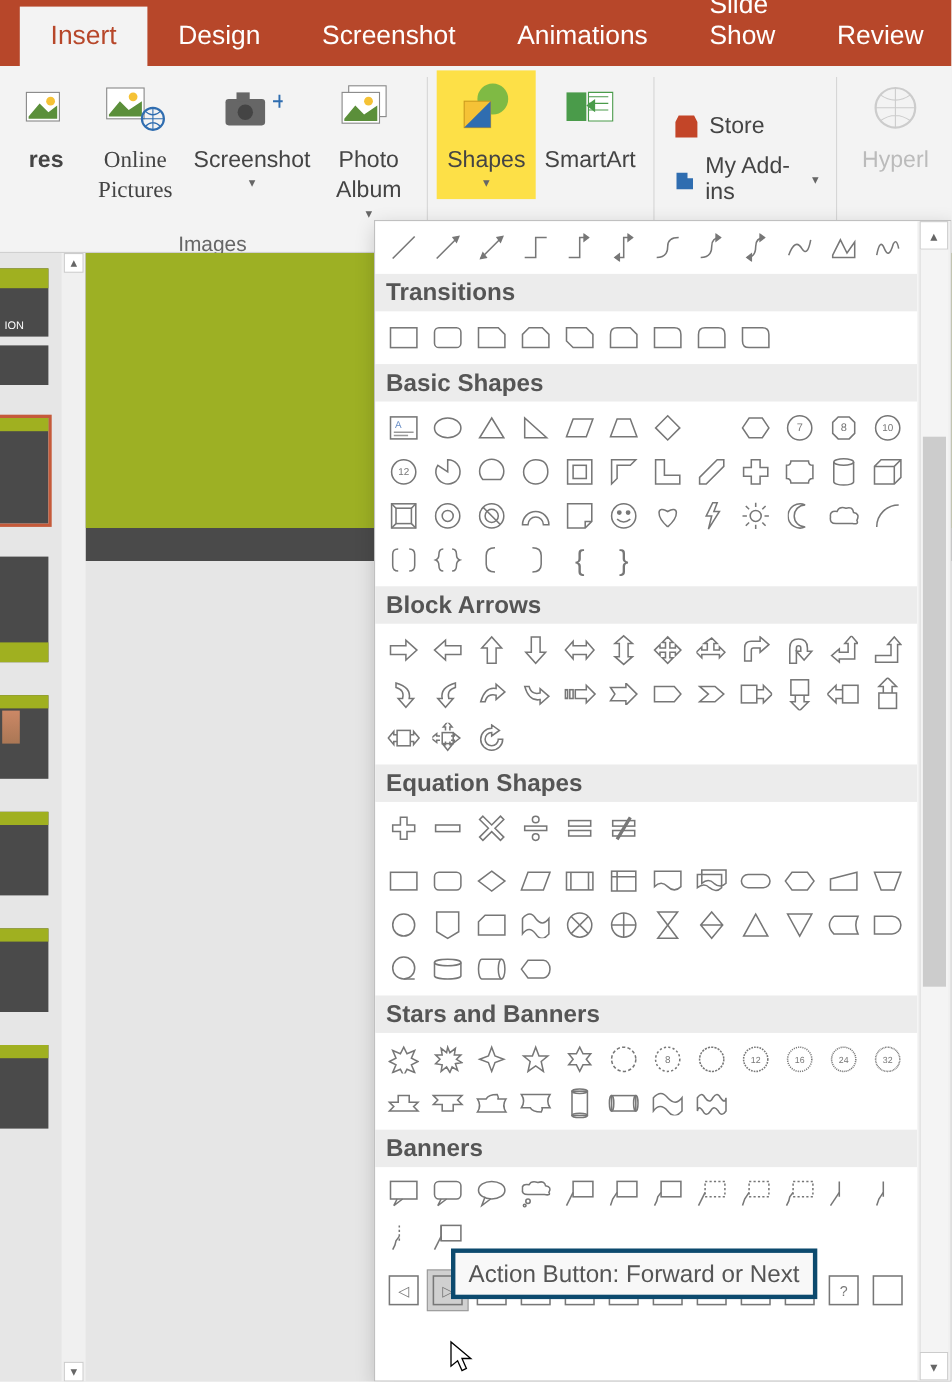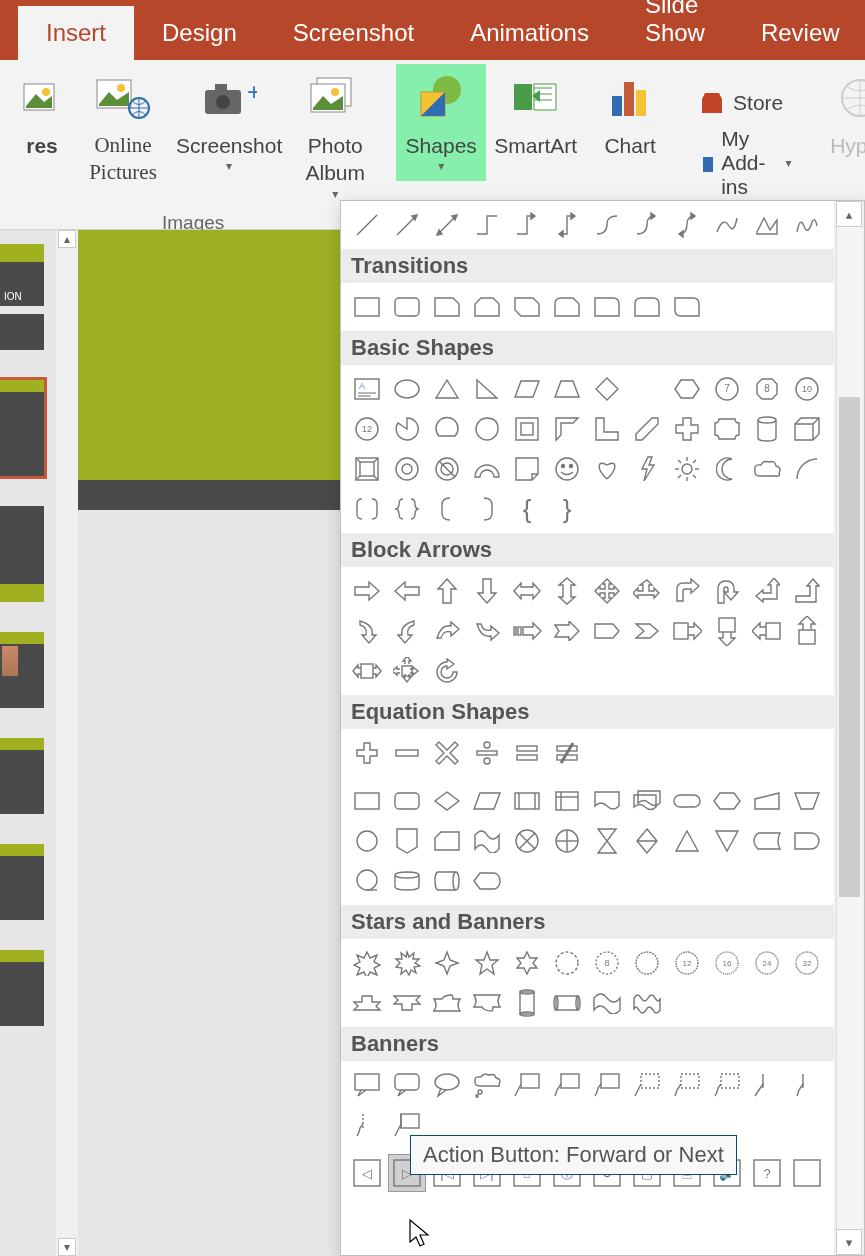--- a/index.html
+++ b/index.html
@@ -8,21 +8,21 @@
   .tabstrip { background: #b7472a; height: 60px; display: flex; align-items: flex-end; padding-left: 18px; }
   .tab { padding: 13px 28px 13px 28px; font-size: 24px; color: #fff; cursor: pointer; }
   .tab.active { background: #f3f3f3; color: #b7472a; }
   
   .ribbon { background: #f3f3f3; height: 170px; display: flex; align-items: stretch; border-bottom: 1px solid #d0d0d0; }
   .group { display: flex; flex-direction: column; align-items: center; padding: 4px 6px 2px 6px; }
   .group-buttons { display: flex; flex: 1; align-items: flex-start; }
   .group-label { font-size: 19px; color: #666; padding: 4px 0; }
   .btn { display: flex; flex-direction: column; align-items: center; justify-content: flex-start; padding: 6px 8px; font-size: 21px; color: #444; text-align: center; line-height: 1.3; cursor: pointer; min-width: 90px; }
   .btn .ico { width: 56px; height: 56px; margin-bottom: 6px; display: flex; align-items: center; justify-content: center; }
-  .btn.selected { background: #86efac; }
+  .btn.selected { background: #fde047; }
   .dd-caret { font-size: 12px; color: #666; }
   .sep { width: 1px; background: #d6d6d6; margin: 10px 2px; }
   
   .workarea { position: absolute; top: 230px; left: 0; right: 0; bottom: 0; display: flex; }
   .thumb-panel { width: 78px; background: #e6e6e6; position: relative; }
   .thumb-scroll { position: absolute; top: 0; right: 0; width: 22px; bottom: 0; background: #f0f0f0; display: flex; flex-direction: column; align-items: center; justify-content: space-between; }
   .thumb-scroll .arr { width: 18px; height: 18px; display:flex;align-items:center;justify-content:center; font-size:12px; color:#666; background:#fff; border:1px solid #ccc;}
   .thumbs { padding-top: 6px; width: 56px; }
   .thumb { width: 44px; height: 96px; margin: 8px 0; background: #4a4a4a; position: relative; }
   .thumb.sel { outline: 3px solid #c55a3a; }
@@ -38,21 +38,21 @@
   .gallery-scroll .arr { width:26px; height:26px; display:flex; align-items:center; justify-content:center; background:#fff; border:1px solid #ccc; font-size:13px; color:#666;}
   .gallery-scroll .track { flex:1; width:26px; background:#f4f4f4; border-left:1px solid #ddd; position:relative;}
   .gallery-scroll .thumbbar { position:absolute; top:170px; height:500px; left:2px; right:2px; background:#ccc; }
   
   .cat-header { background: #ececec; padding: 4px 10px; font-size: 22px; color: #555; font-weight: 600; }
   .shape-row { display:flex; flex-wrap:wrap; padding: 4px 6px; }
   .shp { width: 38px; height: 38px; display:flex; align-items:center; justify-content:center; margin: 1px; cursor:pointer; }
   .shp.hover { background:#d0d0d0; border:1px solid #999; }
   .shp svg { stroke:#777; fill:none; stroke-width:1.4; }
   
-  .tooltip { position:absolute; background:#f8f8f8; border:1px solid #0c4a6e; padding:6px 12px; font-size:22px; color:#555; left:410px; top:1135px; z-index:50; white-space:nowrap;}
+  .tooltip { position:absolute; background:#f8f8f8; border:4px solid #0c4a6e; padding:6px 12px; font-size:22px; color:#555; left:410px; top:1135px; z-index:50; white-space:nowrap;}
   .cursor { position:absolute; left:408px; top:1218px; z-index:60; pointer-events:none; }
   
   .addins { display:flex; flex-direction:column; justify-content:center; gap:12px; padding:23px 14px; font-size:21px; color:#444;}
   .addins-row { display:flex; align-items:center; gap:8px; cursor:pointer;}
 </style>
 </head>
 <body>
 
 <div class="tabstrip">
   <div class="tab active">Insert</div>
@@ -132,30 +132,20 @@
       </div>
       <div class="btn">
         <div class="ico">
           <svg width="48" height="44">
               <rect x="2" y="8" width="18" height="26" fill="#4a9b4a"></rect>
               <path d="M22 8 L44 8 L44 34 L22 34 Z M22 12 h18 M22 18 h18 M22 24 h18" stroke="#4a9b4a" fill="#fff"></path>
               <path d="M20 20 L28 14 L28 26 Z" fill="#4a9b4a"></path>
             </svg>
         </div>
         <span>SmartArt</span>
-      </div>
-      <div class="btn">
-        <div class="ico">
-          <svg width="44" height="44">
-              <rect x="4" y="20" width="10" height="20" fill="#2f6db0"></rect>
-              <rect x="16" y="6" width="10" height="34" fill="#c55a3a"></rect>
-              <rect x="28" y="14" width="10" height="26" fill="#f5c236"></rect>
-            </svg>
-        </div>
-        <span>Chart</span>
       </div>
     </div>
     <div class="group-label">&nbsp;</div>
   </div>
   <div class="sep"></div>
 
   <div class="addins">
     <div class="addins-row">
       <svg width="26" height="24">
           <path d="M3 8 h20 v14 h-20 Z M3 8 L6 2 h14 l3 6" fill="#c34528"></path>

